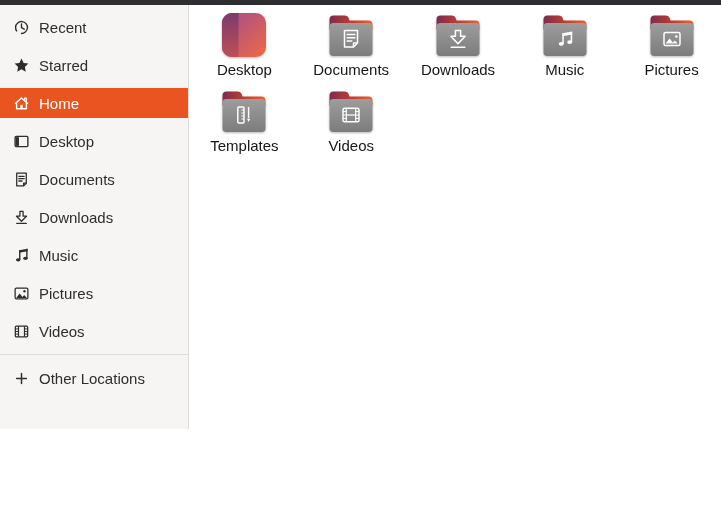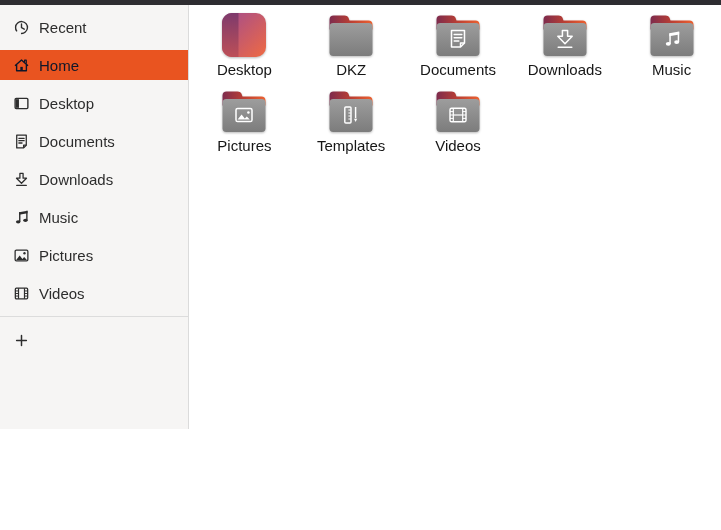--- a/index.html
+++ b/index.html
@@ -16,21 +16,21 @@
     width:189px;flex:none;background:#f6f5f4;
     border-right:1px solid #dbdbdb;
     padding-top:7px;box-sizing:border-box;
   }
   .side-item{
     height:30px;margin-bottom:8px;
     display:flex;align-items:center;
     padding-left:13px;gap:9px;
     font-size:15px;color:#2d2d2d;cursor:pointer;
   }
-  .side-item.selected{background:#E95420;color:#0f172a}
+  .side-item.selected{background:#E95420;color:#ffffff}
   .side-item .s-icon{width:17px;height:17px;flex:none;display:flex;align-items:center;justify-content:center}
   .side-item .s-icon svg{width:17px;height:17px;display:block}
   .side-sep{height:1px;background:#dcdcdc;margin-bottom:8px}
 
   
   .main{flex:1;background:#ffffff;padding:3px 0 0 2px;box-sizing:border-box}
   .grid{display:grid;grid-template-columns:repeat(5,106.8px)}
   .cell{
     height:76px;display:flex;flex-direction:column;align-items:center;cursor:pointer;
   }
@@ -79,20 +79,28 @@
         <span class="s-icon">
           <svg viewBox="0 0 16 16" fill="none">
             <g stroke="currentColor" stroke-width="1.3">
               <circle cx="8" cy="8" r="5.6" stroke-dasharray="30 5.2" transform="rotate(140 8 8)"></circle>
               <path d="M8 4.6V8.1l2.6 1.5" stroke-linecap="round"></path>
             </g>
           </svg>
         </span>
         <span>Recent</span>
       </div>
+      <div class="side-item">
+        <span class="s-icon">
+          <svg viewBox="0 0 16 16">
+            <path fill="currentColor" d="M8 1.4l2 4.2 4.5.6-3.3 3.1.8 4.5L8 11.6l-4 2.2.8-4.5L1.5 6.2 6 5.6z"></path>
+          </svg>
+        </span>
+        <span>Starred</span>
+      </div>
       <div class="side-item selected">
         <span class="s-icon">
           <svg viewBox="0 0 16 16" fill="none">
             <g stroke="currentColor" stroke-width="1.3" stroke-linejoin="round">
               <path d="M1.9 8.3L8 2.8l6.1 5.5"></path>
               <path d="M3.4 7.4V13h9.2V7.4"></path>
               <path d="M10.9 4.9V3h1.6v3.3" stroke-width="1.1"></path>
             </g>
             <rect x="6.9" y="9.3" width="2.3" height="3.7" fill="currentColor"></rect>
           </svg>
@@ -167,41 +175,33 @@
         </span>
         <span>Videos</span>
       </div>
       <div class="side-sep"></div>
       <div class="side-item">
         <span class="s-icon">
           <svg viewBox="0 0 16 16" fill="none">
             <path d="M8 3.4v9.2M3.4 8h9.2" stroke="currentColor" stroke-width="1.4" stroke-linecap="round"></path>
           </svg>
         </span>
+        <span>Other Locations</span>
       </div>
     </nav>
   <div class="main">
     <div class="grid" id="grid">
         <div class="cell">
           <div class="icon-box">
             <svg width="46" height="46" viewBox="0 0 46 46">
               <rect x="1" y="1" width="44" height="44" rx="10" fill="url(#gDesk)"></rect>
               <path d="M17.5 1V45H11C5.5 45 1 40.5 1 35V11C1 5.5 5.5 1 11 1z" fill="url(#gDeskBand)"></path>
             </svg>
           </div>
           <div class="label">Desktop</div>
-        </div>
-        <div class="cell">
-          <div class="icon-box">
-            <svg width="48" height="44" viewBox="0 0 48 44">
-              <path d="M6.5 1.5h11c2.2 0 3.6 .9 4.2 2.7l.8 2.3h19c2.5 0 4 1.5 4 4v5h-43v-10c0-2.5 1.5-4 4-4z" fill="url(#gTab)"></path>
-              <rect x="2.5" y="9" width="43" height="33" rx="3.8" fill="url(#gBody)"></rect>
-            </svg>
-          </div>
-          <div class="label">DKZ</div>
         </div>
         <div class="cell">
           <div class="icon-box">
             <svg width="48" height="44" viewBox="0 0 48 44">
               <path d="M6.5 1.5h11c2.2 0 3.6 .9 4.2 2.7l.8 2.3h19c2.5 0 4 1.5 4 4v5h-43v-10c0-2.5 1.5-4 4-4z" fill="url(#gTab)"></path>
               <rect x="2.5" y="9" width="43" height="33" rx="3.8" fill="url(#gBody)"></rect>
               <g transform="translate(24,25)">
                 <g fill="none" stroke="#fff" stroke-width="1.5" stroke-linejoin="round">
                   <path d="M-6.5 -8.5h13v12.5l-4 4h-9z"></path>
                   <path d="M6.5 4h-4v4"></path>

